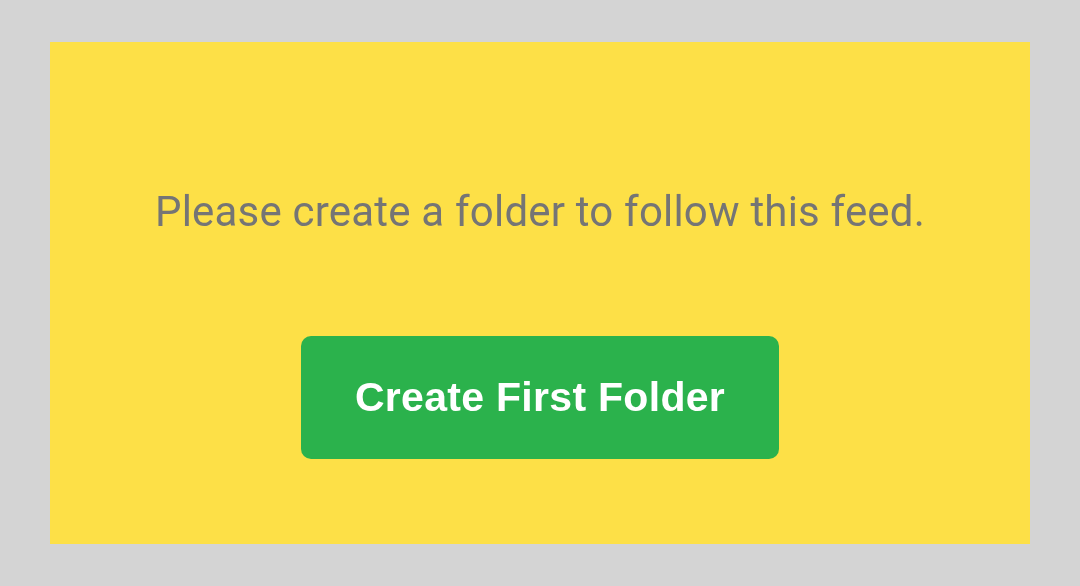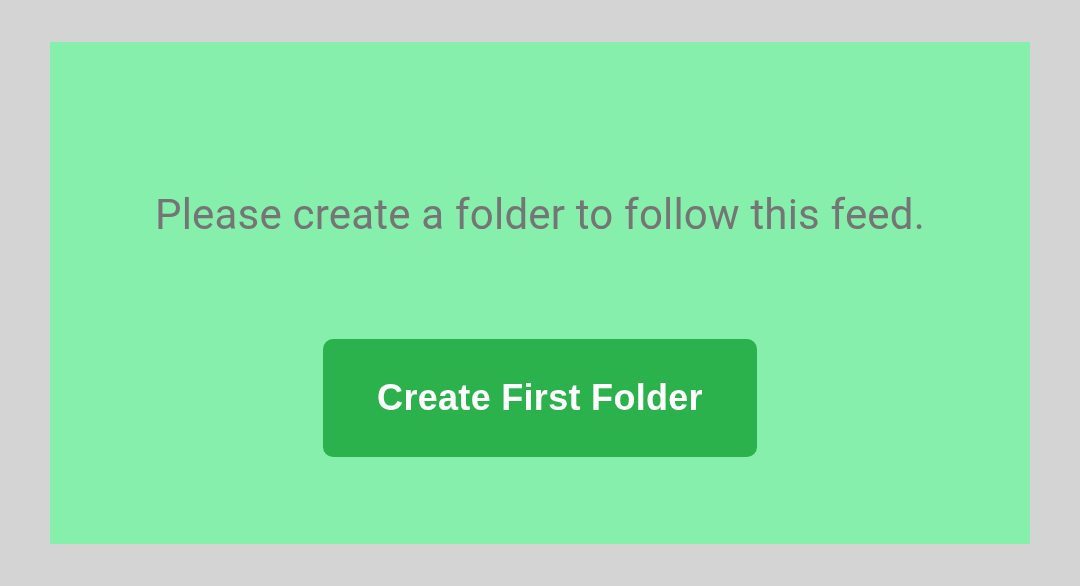--- a/index.html
+++ b/index.html
@@ -11,21 +11,21 @@
       width: 1080px;
       height: 586px;
       background-color: #d4d4d4;
       font-family: -apple-system, BlinkMacSystemFont, "Segoe UI", Roboto, Helvetica, Arial, sans-serif;
       display: flex;
       align-items: center;
       justify-content: center;
       padding: 42px 50px;
     }
     .card {
-      background-color: #86efac;
+      background-color: #fde047;
       width: 100%;
       height: 100%;
       display: flex;
       flex-direction: column;
       align-items: center;
       justify-content: center;
       padding-top: 100px;
       padding-bottom: 40px;
     }
     .prompt-text {
@@ -34,21 +34,21 @@
       font-weight: 400;
       text-align: center;
       margin-bottom: 100px;
       letter-spacing: 0.2px;
     }
     .create-button {
       background-color: #2bb24c;
       color: #ffffff;
       border: none;
       border-radius: 10px;
-      font-size: 36px;
+      font-size: 41px;
       font-weight: 700;
       padding: 38px 54px;
       cursor: pointer;
       letter-spacing: 0.3px;
     }
   </style>
 </head>
 <body>
 
 <div class="card">

